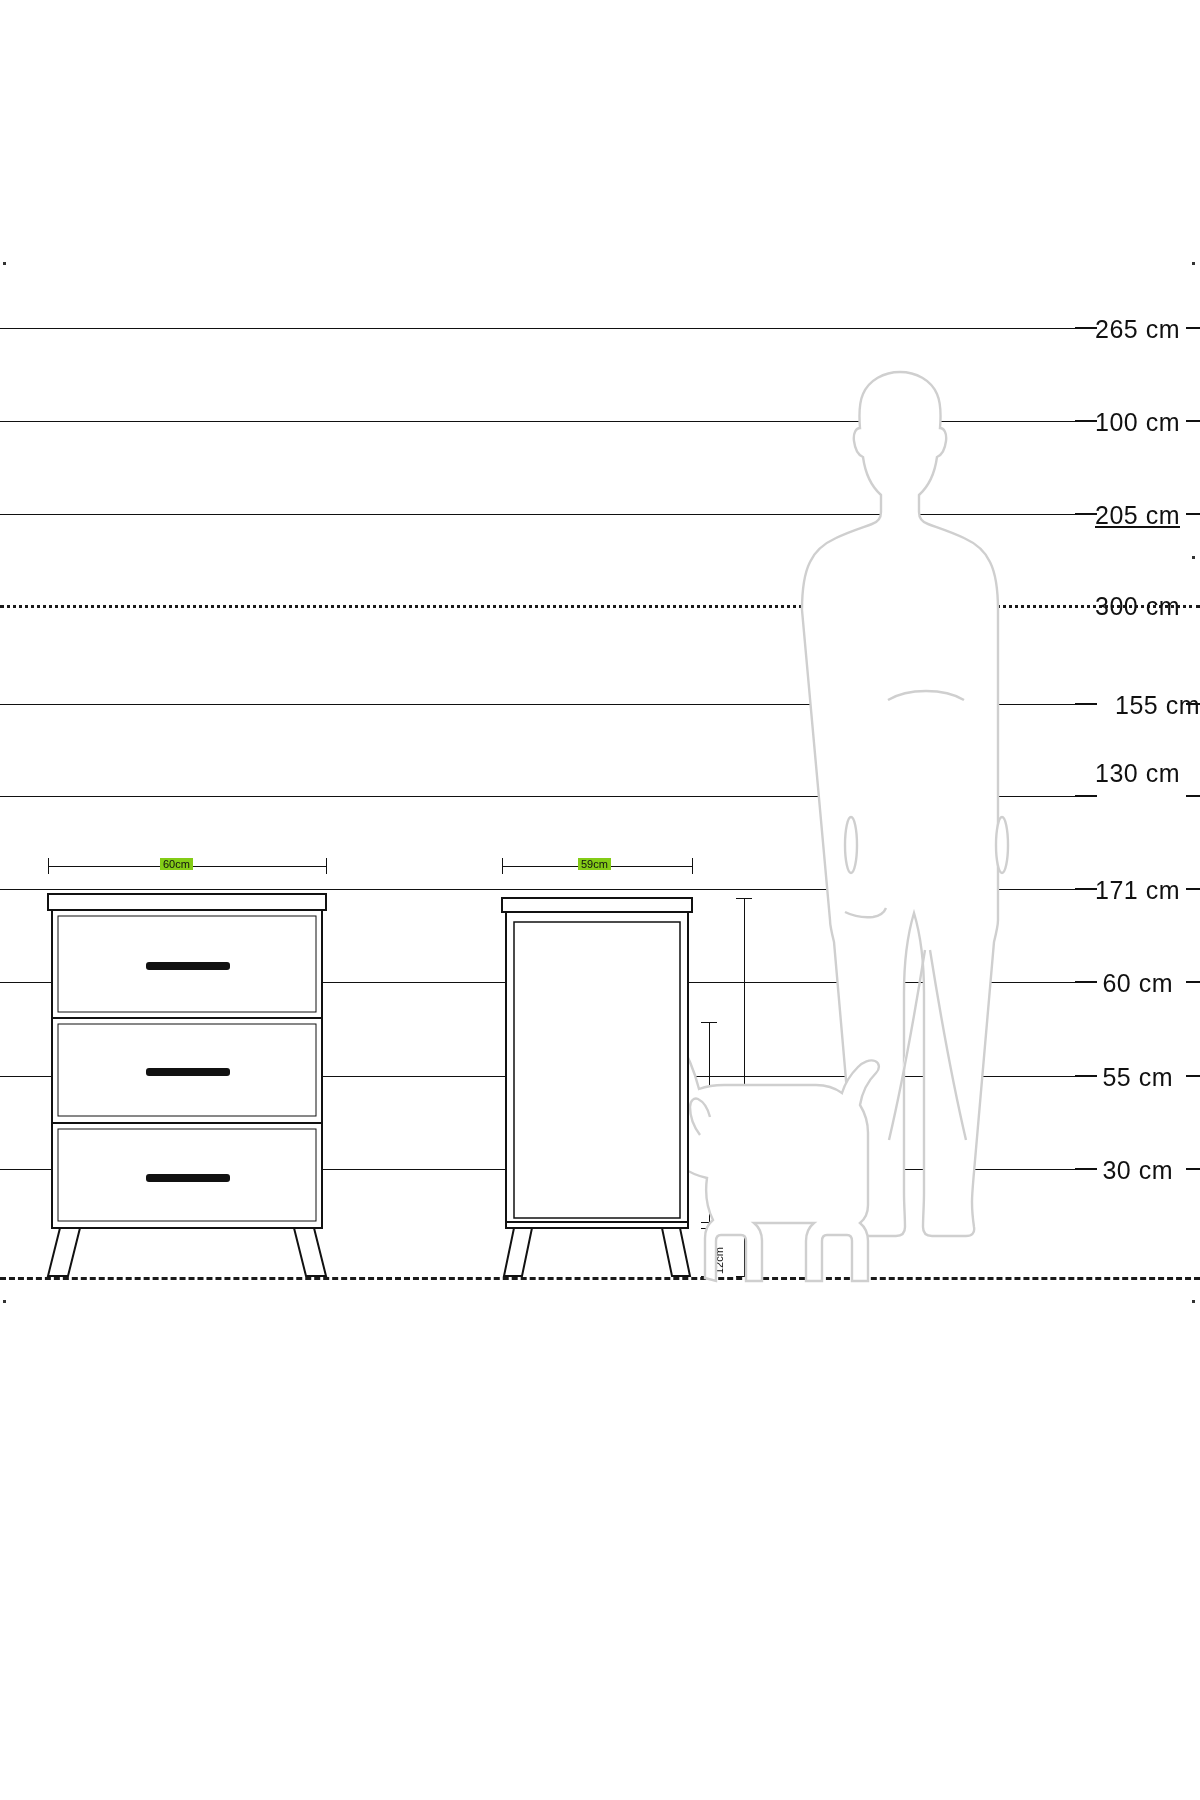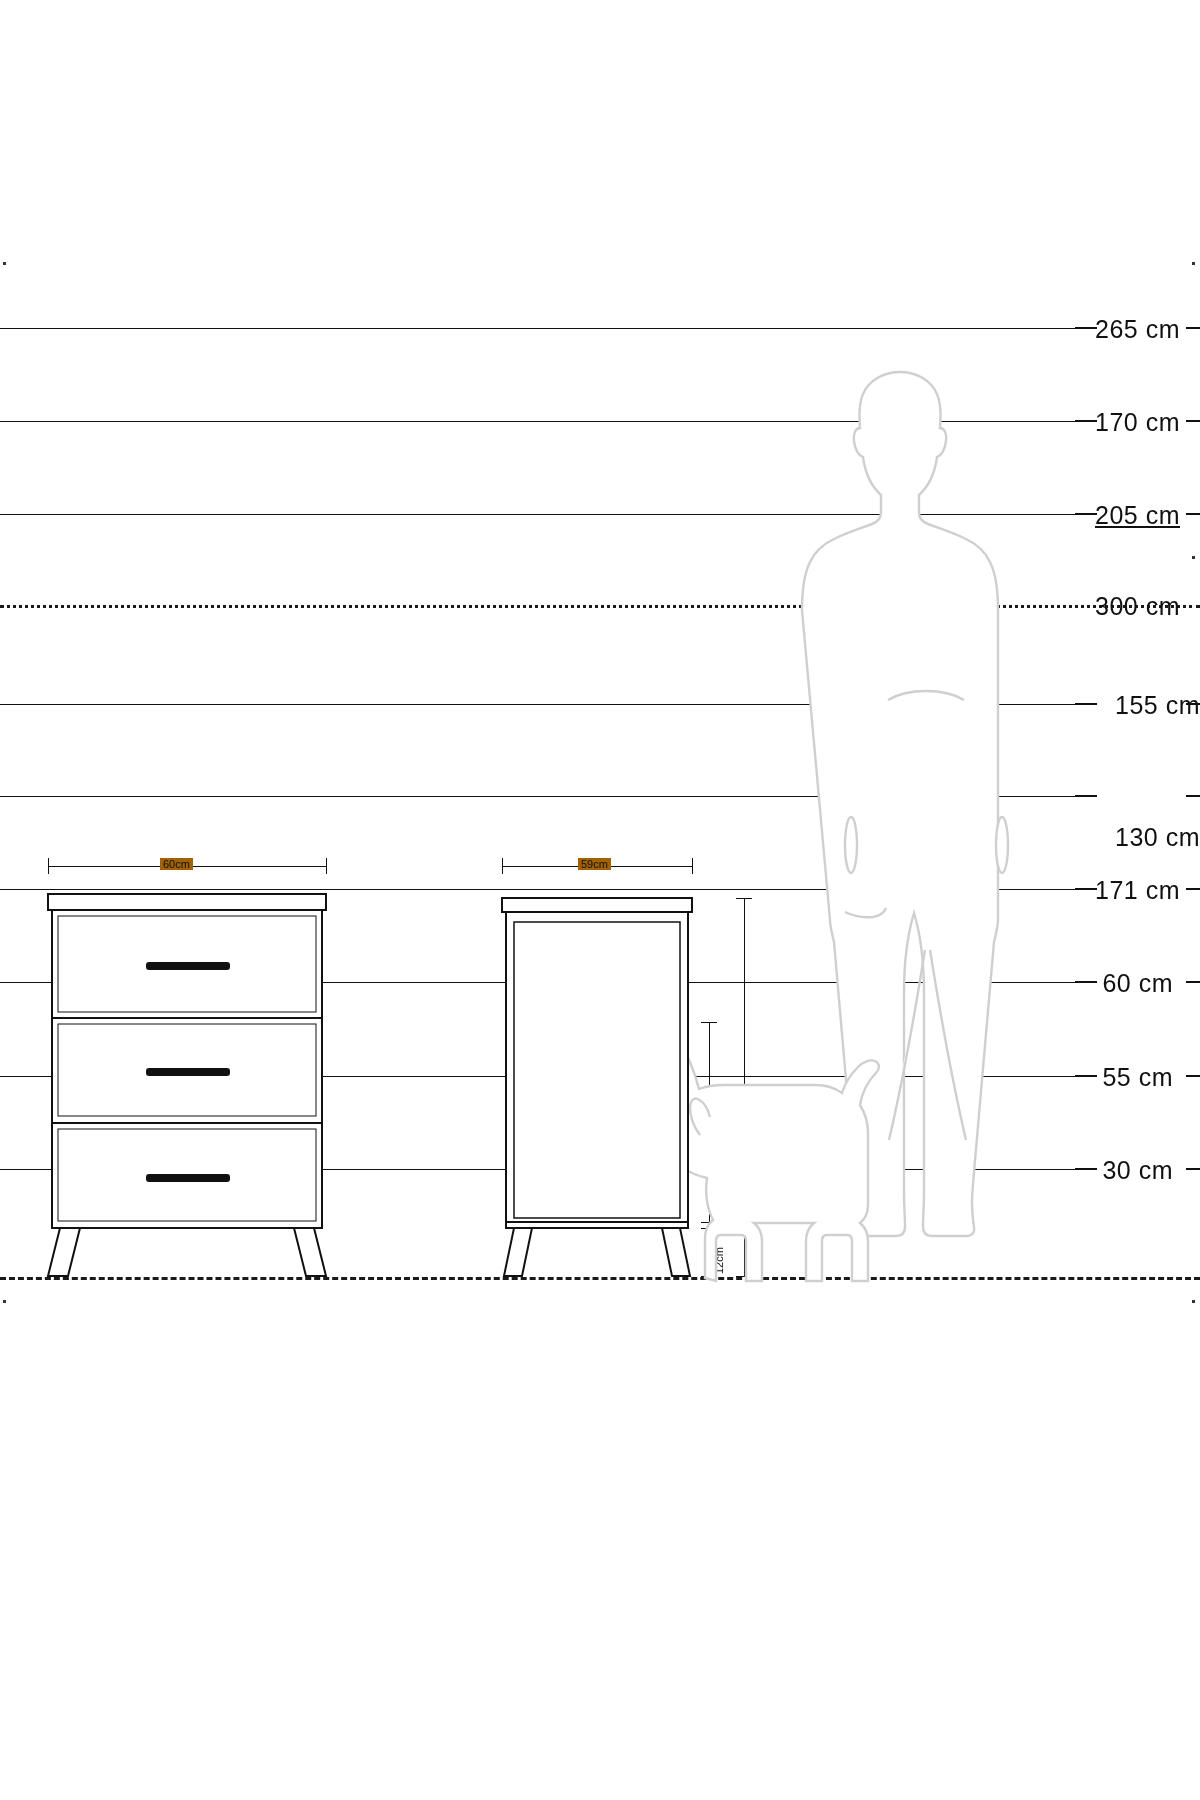--- a/index.html
+++ b/index.html
@@ -59,21 +59,21 @@
   }
   .dim-cap {
     position: absolute;
     width: 0;
     border-left: 1px solid #111111;
   }
   .dim-text {
     position: absolute;
     font-size: 11px;
     color: #111111;
-    background: #a16207;
+    background: #84cc16;
     padding: 0 3px;
     white-space: nowrap;
   }
   .dim-text-v {
     position: absolute;
     font-size: 11px;
     color: #111111;
     background: #ffffff;
     white-space: nowrap;
     transform: rotate(-90deg);
@@ -118,39 +118,39 @@
   <div class="corner-dot" style="left:3px; top:1300px;"></div>
   <div class="corner-dot" style="left:1192px; top:1300px;"></div>
 
   <div class="scale-line" style="left:0px; top:328px; width:1075px;"></div>
   <div class="tick" style="left:1075px; top:327px;"></div>
   <div class="scale-label" style="left:1095px; top:315px;">265 cm</div>
   <div class="tick" style="left:1186px; top:327px; width:14px;"></div>
 
   <div class="scale-line" style="left:0px; top:421px; width:1075px;"></div>
   <div class="tick" style="left:1075px; top:420px;"></div>
-  <div class="scale-label" style="left:1095px; top:408px;">170 cm</div>
+  <div class="scale-label" style="left:1095px; top:408px;">100 cm</div>
   <div class="tick" style="left:1186px; top:420px; width:14px;"></div>
 
   <div class="scale-line" style="left:0px; top:514px; width:1075px;"></div>
   <div class="tick" style="left:1075px; top:513px;"></div>
   <div class="scale-label" style="left:1095px; top:501px;text-decoration:underline;">205 cm</div>
   <div class="tick" style="left:1186px; top:513px; width:14px;"></div>
 
   <div class="dotted-180" style="top:605px;"></div>
   <div class="scale-label" style="left:1095px; top:592px;">300 cm</div>
 
   <div class="scale-line" style="left:0px; top:704px; width:1075px;"></div>
   <div class="tick" style="left:1075px; top:703px;"></div>
   <div class="scale-label" style="left:1095px; top:691px;margin-left:20px;">155 cm</div>
   <div class="tick" style="left:1186px; top:703px; width:14px;"></div>
 
   <div class="scale-line" style="left:0px; top:796px; width:1075px;"></div>
   <div class="tick" style="left:1075px; top:795px;"></div>
-  <div class="scale-label" style="left:1095px; top:823px;margin-left:20px;">130 cm</div>
+  <div class="scale-label" style="left:1095px; top:759px;">130 cm</div>
   <div class="tick" style="left:1186px; top:795px; width:14px;"></div>
 
   <div class="scale-line" style="left:0px; top:889px; width:1075px;"></div>
   <div class="tick" style="left:1075px; top:888px;"></div>
   <div class="scale-label" style="left:1095px; top:876px;">171 cm</div>
   <div class="tick" style="left:1186px; top:888px; width:14px;"></div>
 
   <div class="scale-line" style="left:0px; top:982px; width:1075px;"></div>
   <div class="tick" style="left:1075px; top:981px;"></div>
   <div class="scale-label" style="left:1095px; top:969px; width:78px;">60 cm</div>

